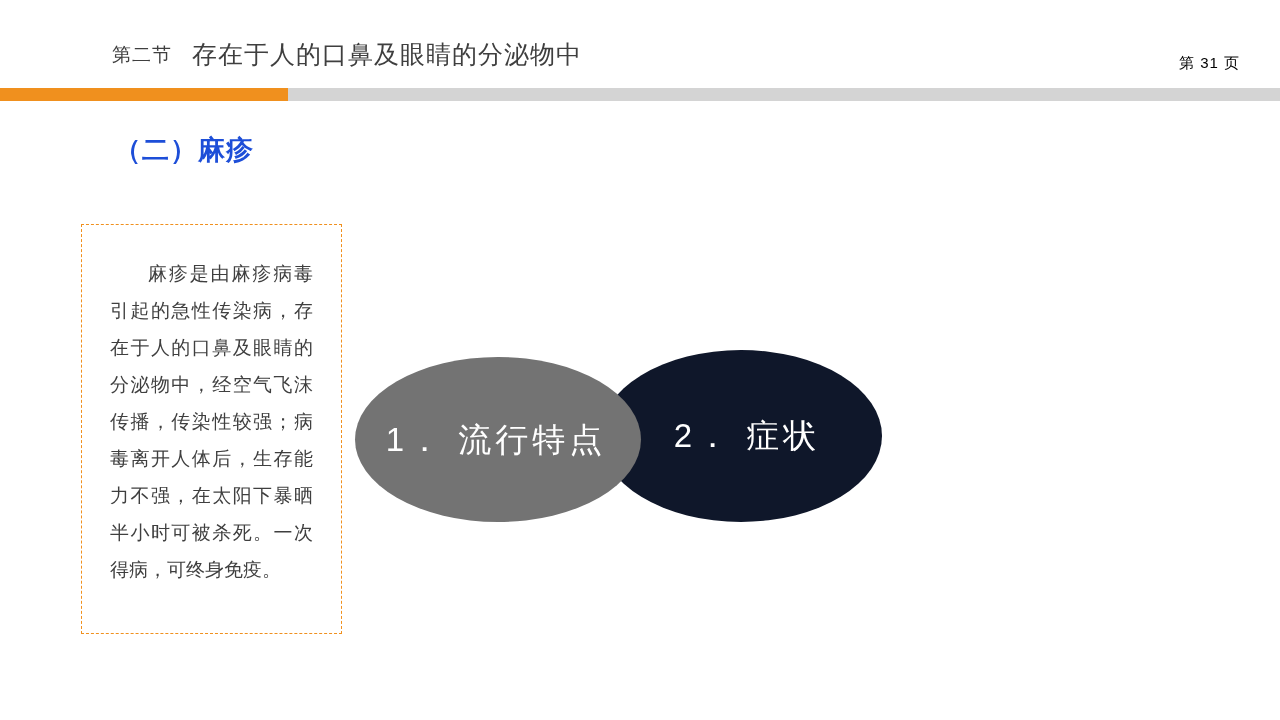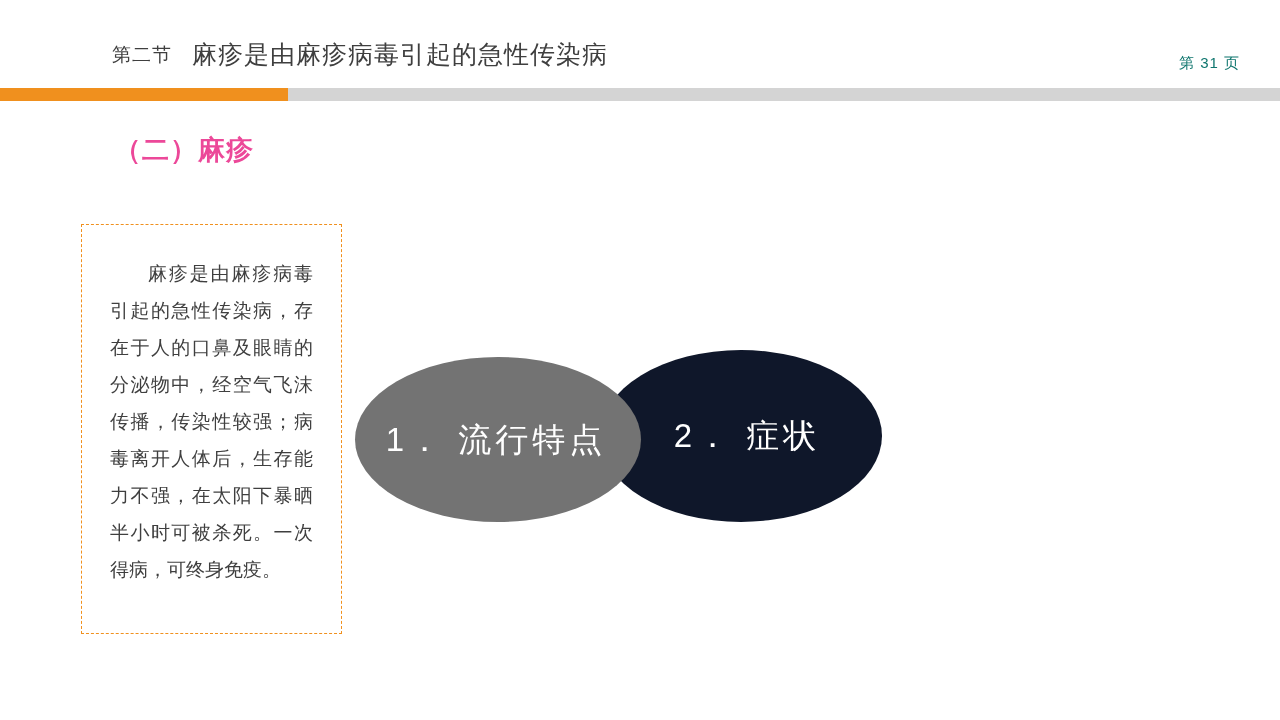--- a/index.html
+++ b/index.html
@@ -43,21 +43,21 @@
     top: 38px;
     font-size: 25px;
     color: #3f3f3f;
     letter-spacing: 1px;
   }
   .page-number {
     position: absolute;
     right: 40px;
     top: 54px;
     font-size: 15px;
-    color: #0f766e;
+    color: #000000;
     letter-spacing: 1px;
   }
   .header-bar {
     position: absolute;
     left: 0;
     top: 88px;
     width: 1280px;
     height: 13px;
     background: #d4d4d4;
   }
@@ -70,21 +70,21 @@
     background: #f0901e;
   }
 
   
   .subtitle {
     position: absolute;
     left: 114px;
     top: 132px;
     font-size: 27px;
     font-weight: bold;
-    color: #ec4899;
+    color: #1d4ed8;
     letter-spacing: 1px;
   }
 
   
   .textbox {
     position: absolute;
     box-sizing: border-box;
     font-size: 19px;
     line-height: 37px;
     color: #3f3f3f;
@@ -148,21 +148,21 @@
     transform: translateX(-2px);
   }
 </style>
 </head>
 <body>
 
 <div class="slide">
 
   <div class="header">
     <div class="header-section">第二节</div>
-    <div class="header-title">麻疹是由麻疹病毒引起的急性传染病</div>
+    <div class="header-title">存在于人的口鼻及眼睛的分泌物中</div>
     <div class="page-number">第 31 页</div>
     <div class="header-bar"></div>
     <div class="header-bar-accent"></div>
   </div>
 
   <div class="subtitle">（二）麻疹</div>
 
   <div class="textbox textbox-left">
     <p>麻疹是由麻疹病毒引起的急性传染病，存在于人的口鼻及眼睛的分泌物中，经空气飞沫传播，传染性较强；病毒离开人体后，生存能力不强，在太阳下暴晒半小时可被杀死。一次得病，可终身免疫。</p>
   </div>

